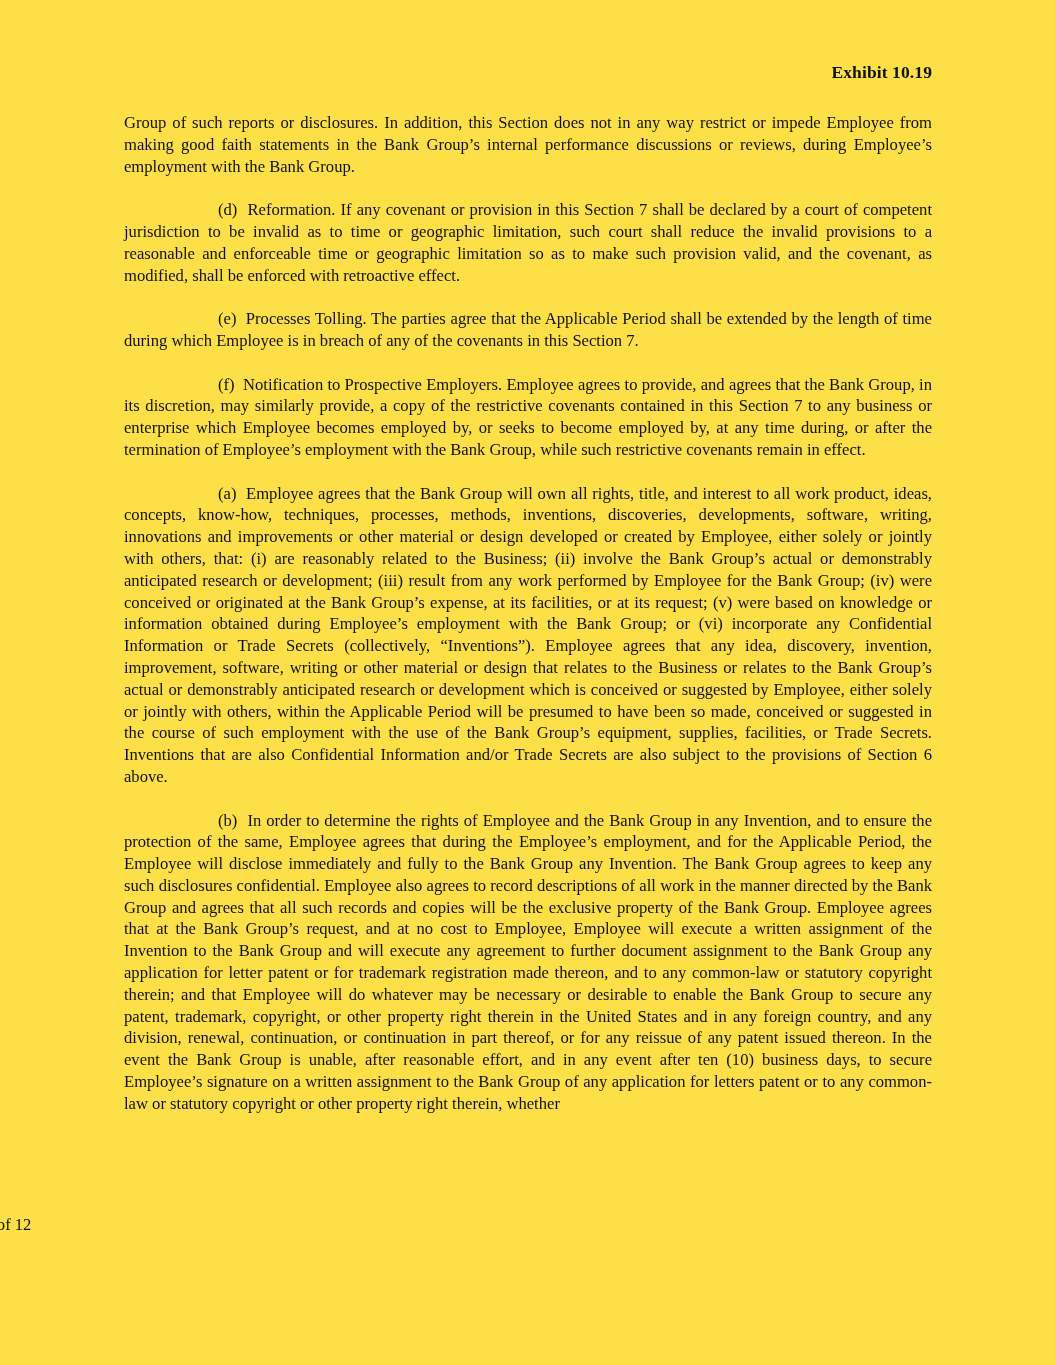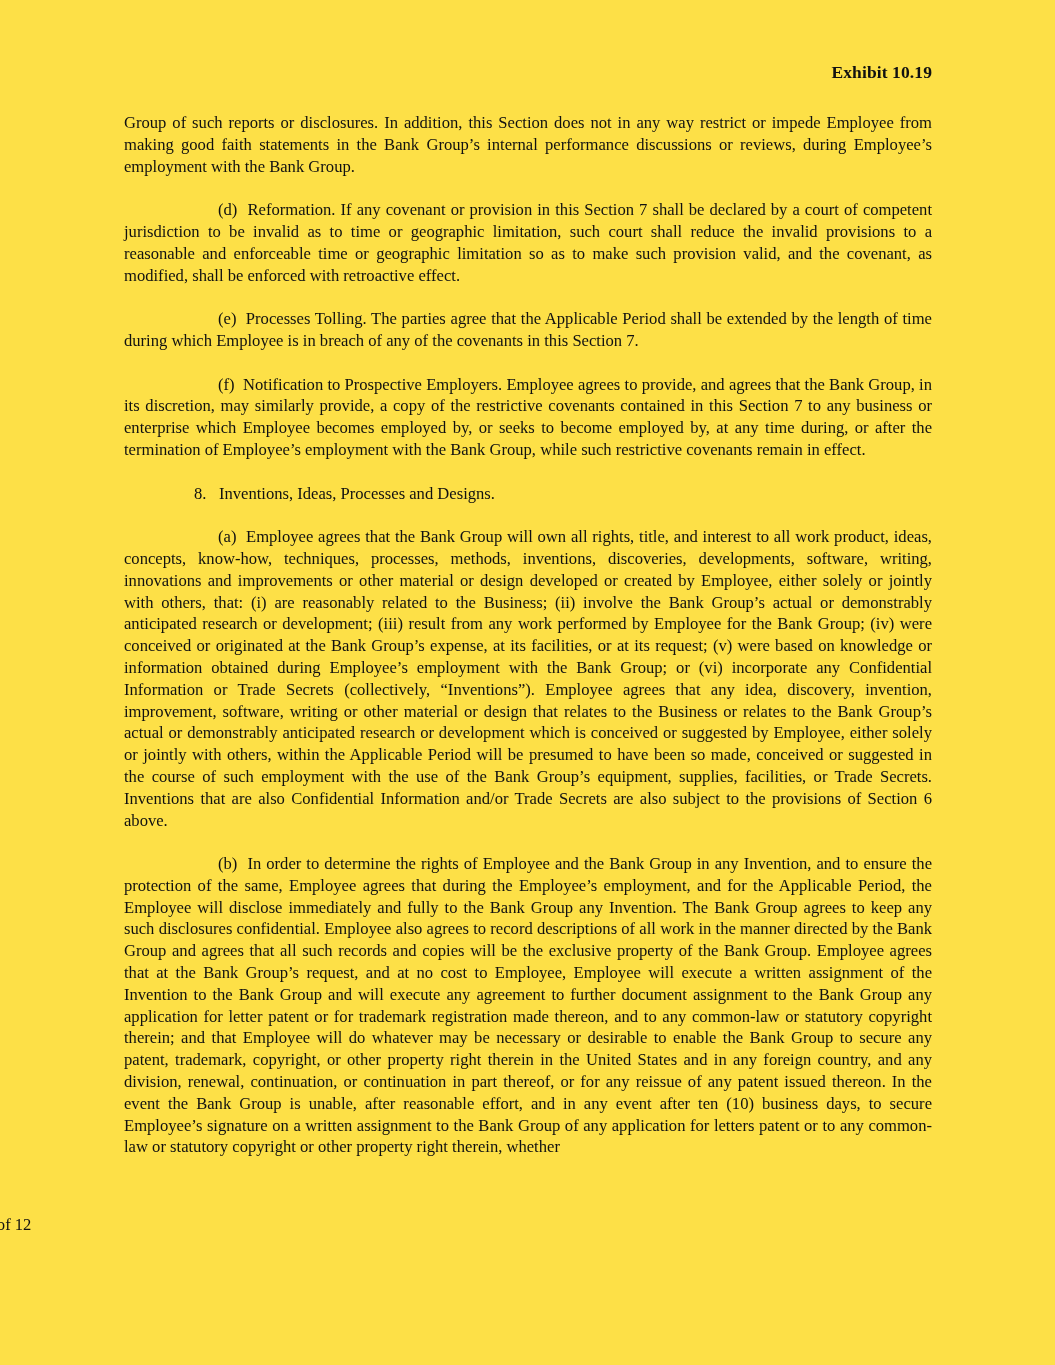--- a/index.html
+++ b/index.html
@@ -36,21 +36,20 @@
   <div class="body-text">
 
     <p>Group of such reports or disclosures. In addition, this Section does not in any way restrict or impede Employee from making good faith statements in the Bank Group’s internal performance discussions or reviews, during Employee’s employment with the Bank Group.</p>
 
     <p class="gap indent"><span>(d)</span>&nbsp; <span class="u">Reformation</span><span>. If any covenant or provision in this Section 7 shall be declared by a court of competent jurisdiction to be invalid as to time or geographic limitation, such court shall reduce the invalid provisions to a reasonable and enforceable time or geographic limitation so as to make such provision valid, and the covenant, as modified, shall be enforced with retroactive effect.</span></p>
 
     <p class="gap indent"><span>(e)</span>&nbsp; <span class="u">Processes Tolling</span><span>. The parties agree that the Applicable Period shall be extended by the length of time during which Employee is in breach of any of the covenants in this Section 7.</span></p>
 
     <p class="gap indent"><span>(f)</span>&nbsp; <span class="u">Notification to Prospective Employers</span><span>. Employee agrees to provide, and agrees that the Bank Group, in its discretion, may similarly provide, a copy of the restrictive covenants contained in this Section 7 to any business or enterprise which Employee becomes employed by, or seeks to become employed by, at any time during, or after the termination of Employee’s employment with the Bank Group, while such restrictive covenants remain in effect.</span></p>
 
-    <p class="gap num-indent"><span>8.</span>&nbsp;&nbsp; <span class="u">Inventions, Ideas, Processes and Designs</span><span>.</span></p>
 
     <p class="gap indent"><span>(a)</span>&nbsp; <span>Employee agrees that the Bank Group will own all rights, title, and interest to all work product, ideas, concepts, know-how, techniques, processes, methods, inventions, discoveries, developments, software, writing, innovations and improvements or other material or design developed or created by Employee, either solely or jointly with others, that: (i) are reasonably related to the Business; (ii) involve the Bank Group’s actual or demonstrably anticipated research or development; (iii) result from any work performed by Employee for the Bank Group; (iv) were conceived or originated at the Bank Group’s expense, at its facilities, or at its request; (v) were based on knowledge or information obtained during Employee’s employment with the Bank Group; or (vi) incorporate any Confidential Information or Trade Secrets (collectively, “Inventions”). Employee agrees that any idea, discovery, invention, improvement, software, writing or other material or design that relates to the Business or relates to the Bank Group’s actual or demonstrably anticipated research or development which is conceived or suggested by Employee, either solely or jointly with others, within the Applicable Period will be presumed to have been so made, conceived or suggested in the course of such employment with the use of the Bank Group’s equipment, supplies, facilities, or Trade Secrets. Inventions that are also Confidential Information and/or Trade Secrets are also subject to the provisions of Section 6 above.</span></p>
 
     <p class="gap indent"><span>(b)</span>&nbsp; <span>In order to determine the rights of Employee and the Bank Group in any Invention, and to ensure the protection of the same, Employee agrees that during the Employee’s employment, and for the Applicable Period, the Employee will disclose immediately and fully to the Bank Group any Invention. The Bank Group agrees to keep any such disclosures confidential. Employee also agrees to record descriptions of all work in the manner directed by the Bank Group and agrees that all such records and copies will be the exclusive property of the Bank Group. Employee agrees that at the Bank Group’s request, and at no cost to Employee, Employee will execute a written assignment of the Invention to the Bank Group and will execute any agreement to further document assignment to the Bank Group any application for letter patent or for trademark registration made thereon, and to any common-law or statutory copyright therein; and that Employee will do whatever may be necessary or desirable to enable the Bank Group to secure any patent, trademark, copyright, or other property right therein in the United States and in any foreign country, and any division, renewal, continuation, or continuation in part thereof, or for any reissue of any patent issued thereon. In the event the Bank Group is unable, after reasonable effort, and in any event after ten (10) business days, to secure Employee’s signature on a written assignment to the Bank Group of any application for letters patent or to any common-law or statutory copyright or other property right therein, whether</span></p>
 
   </div>
 
   <div class="footer">
     <span>Page 8 of 12</span>
   </div>

